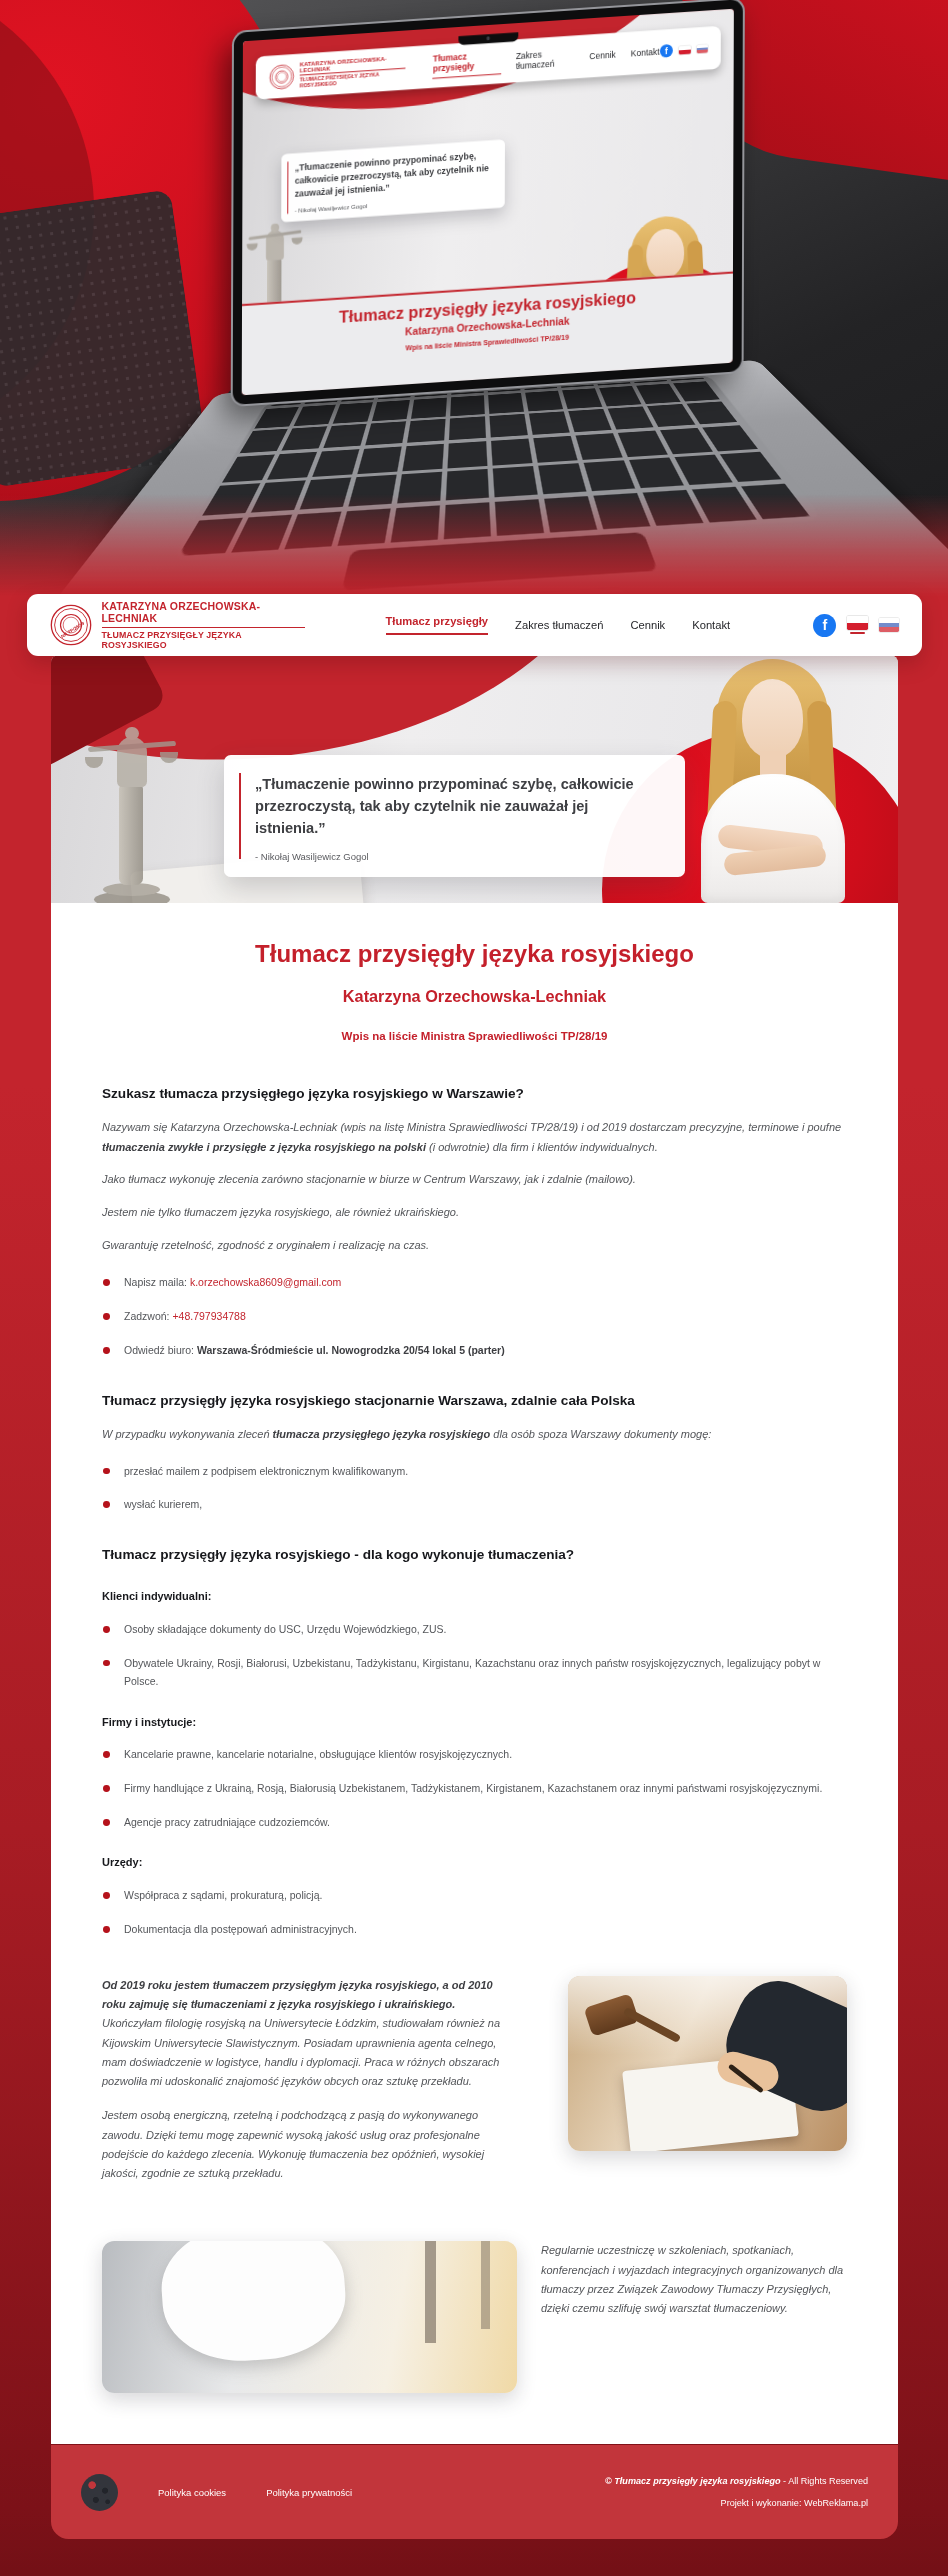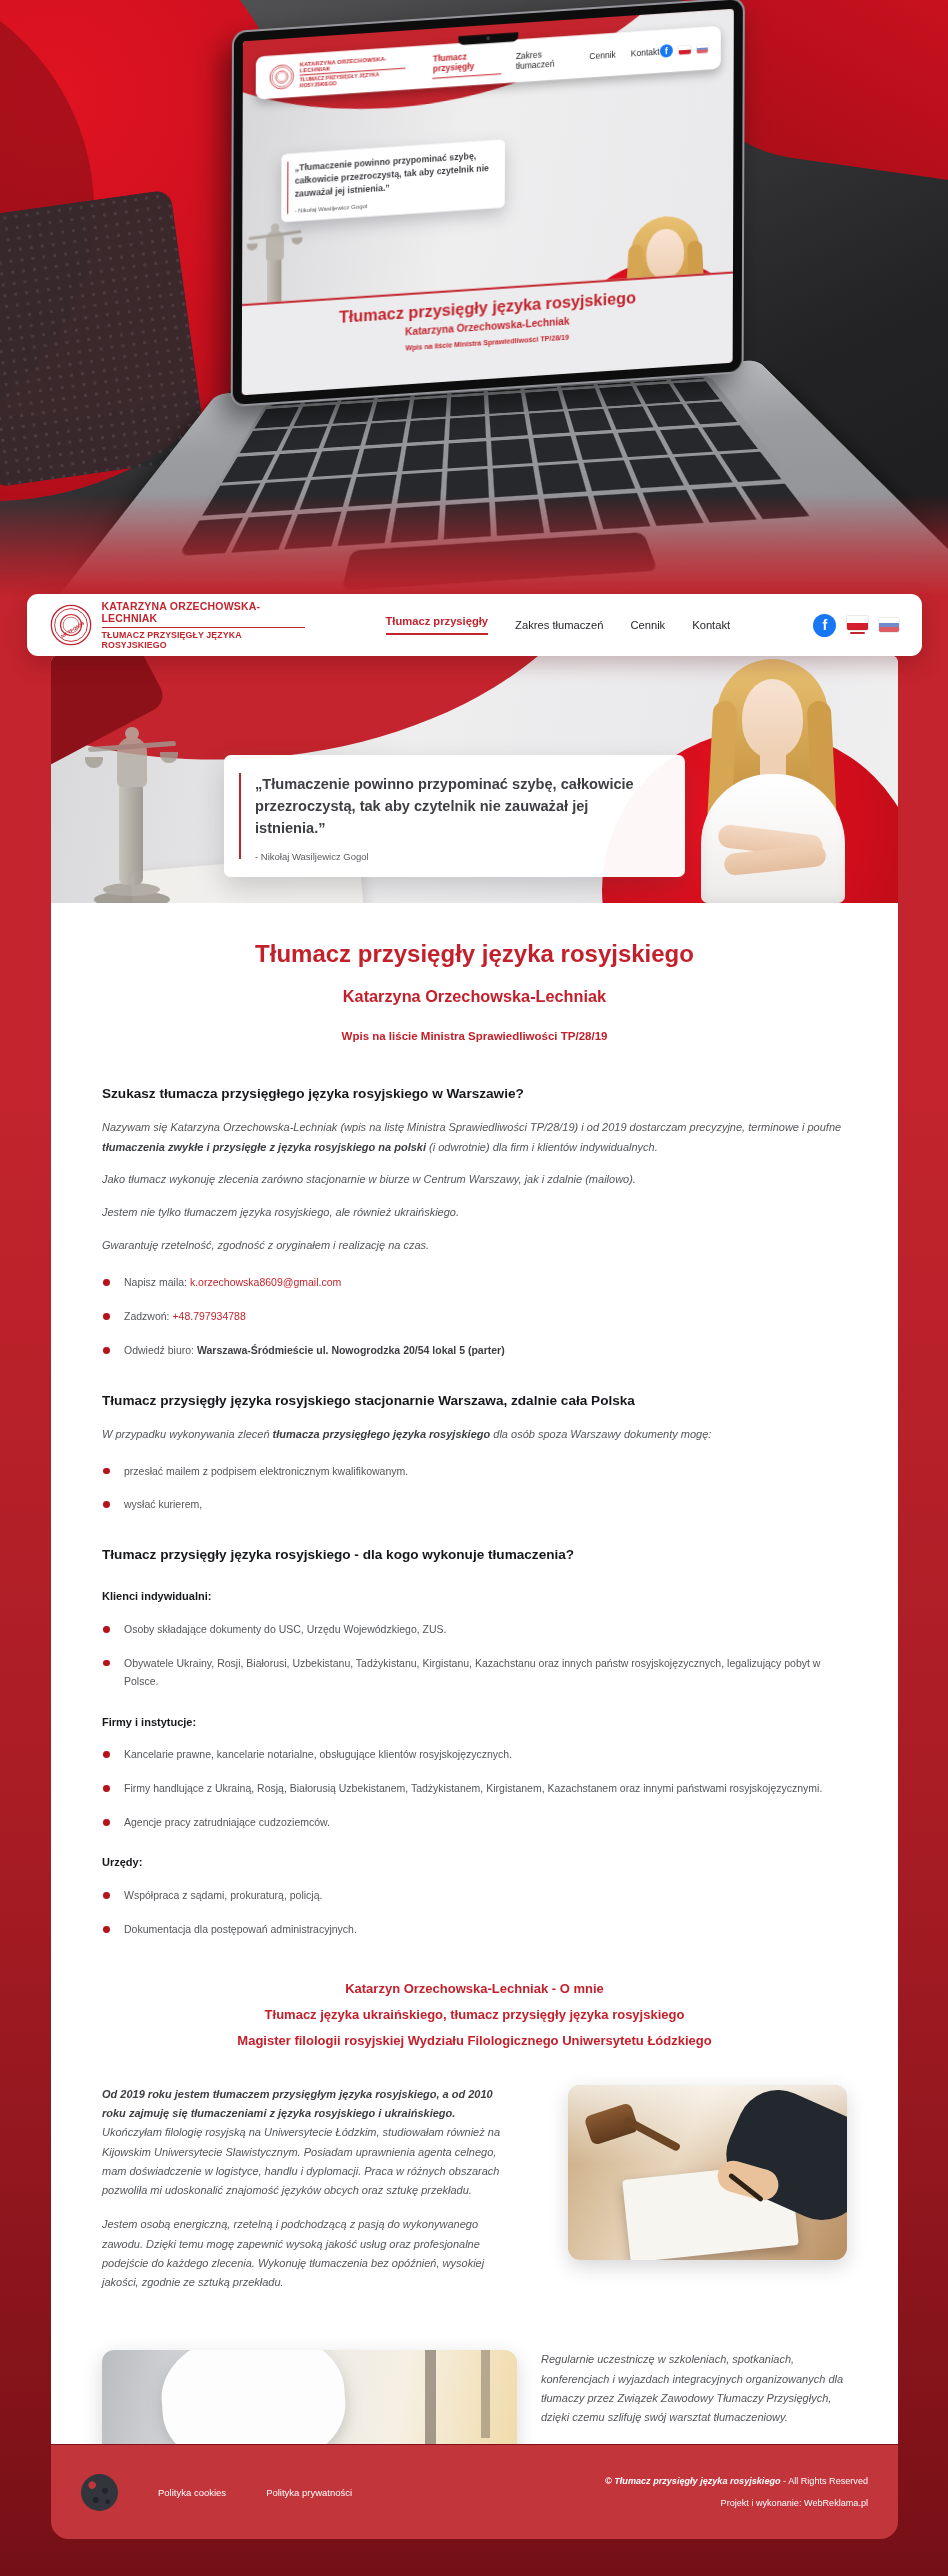--- a/index.html
+++ b/index.html
@@ -382,25 +382,20 @@
       <li>Kancelarie prawne, kancelarie notarialne, obsługujące klientów rosyjskojęzycznych.</li>
       <li>Firmy handlujące z Ukrainą, Rosją, Białorusią Uzbekistanem, Tadżykistanem, Kirgistanem, Kazachstanem oraz innymi państwami rosyjskojęzycznymi.</li>
       <li>Agencje pracy zatrudniające cudzoziemców.</li>
     </ul>
     <div class="group-label">Urzędy:</div>
     <ul class="bullets">
       <li>Współpraca z sądami, prokuraturą, policją.</li>
       <li>Dokumentacja dla postępowań administracyjnych.</li>
     </ul>
 
-    <div class="about-head">
-      <div>Katarzyn Orzechowska-Lechniak - O mnie</div>
-      <div>Tłumacz języka ukraińskiego, tłumacz przysięgły języka rosyjskiego</div>
-      <div>Magister filologii rosyjskiej Wydziału Filologicznego Uniwersytetu Łódzkiego</div>
-    </div>
 
     <div class="about-row row1">
       <div class="about-text">
         <p><span class="bold-dark">Od 2019 roku jestem tłumaczem przysięgłym języka rosyjskiego, a od 2010 roku zajmuję się tłumaczeniami z języka rosyjskiego i ukraińskiego.</span><span> Ukończyłam filologię rosyjską na Uniwersytecie Łódzkim, studiowałam również na Kijowskim Uniwersytecie Slawistycznym. Posiadam uprawnienia agenta celnego, mam doświadczenie w logistyce, handlu i dyplomacji. Praca w różnych obszarach pozwoliła mi udoskonalić znajomość języków obcych oraz sztukę przekładu.</span></p>
         <p>Jestem osobą energiczną, rzetelną i podchodzącą z pasją do wykonywanego zawodu. Dzięki temu mogę zapewnić wysoką jakość usług oraz profesjonalne podejście do każdego zlecenia. Wykonuję tłumaczenia bez opóźnień, wysokiej jakości, zgodnie ze sztuką przekładu.</p>
       </div>
       <div class="photo photo1">
         <div class="p1-light"></div>
           <div class="p1-paper"></div>
           <div class="p1-sleeve"></div>

